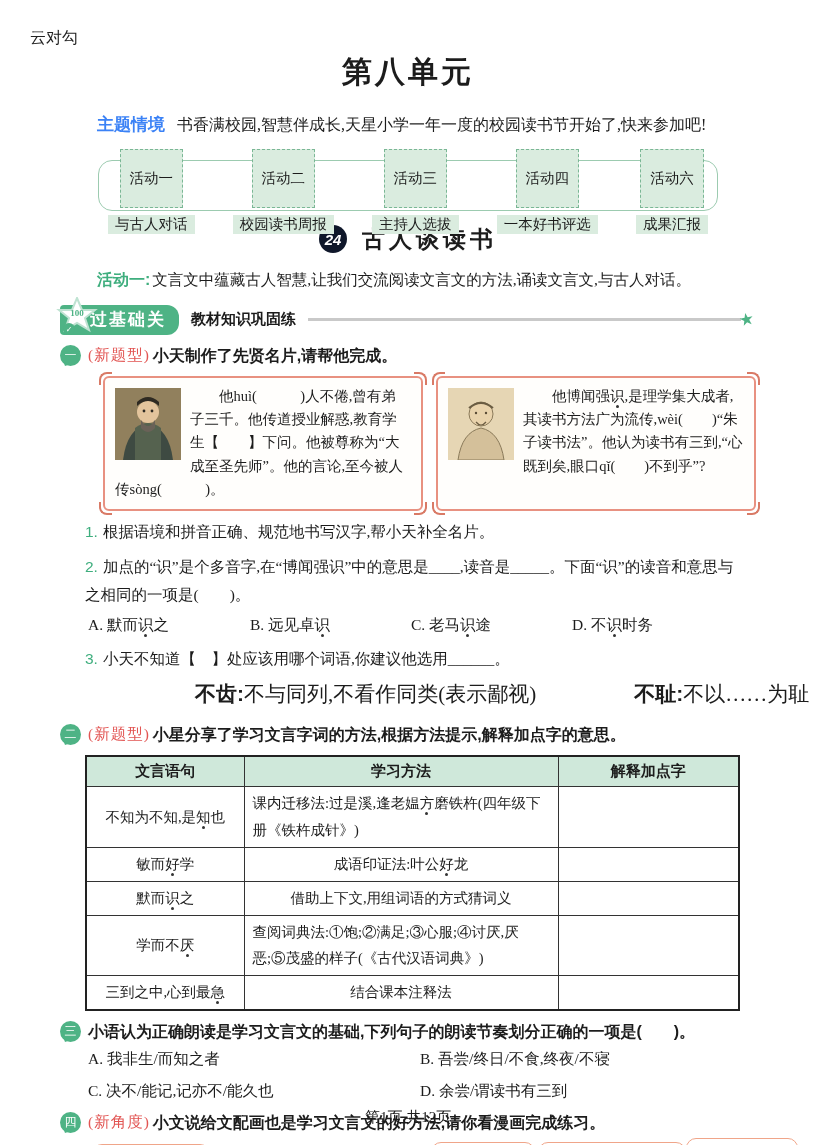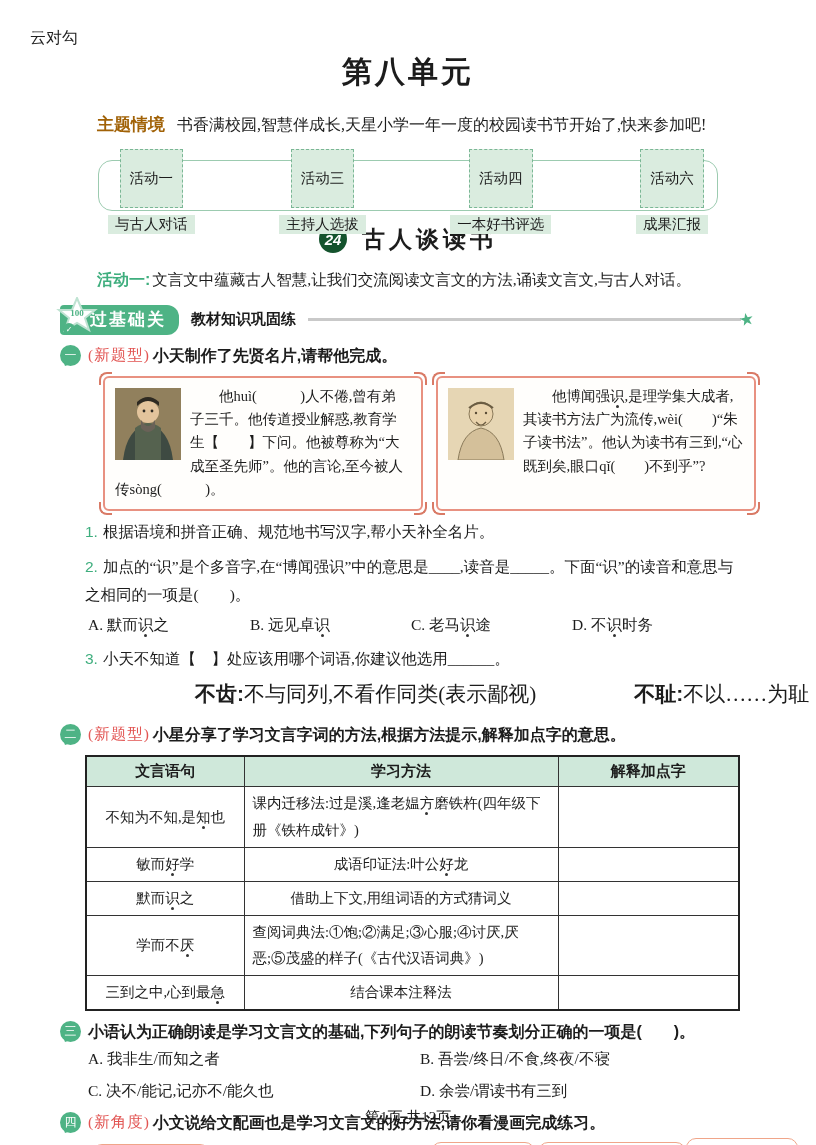--- a/index.html
+++ b/index.html
@@ -7,38 +7,38 @@
        font-family:"Liberation Serif",serif;color:#1c1c1c;}
   .page{position:absolute;inset:0;}
 
   .watermark{position:absolute;top:28px;left:30px;font-size:16px;
              font-family:"Liberation Sans",sans-serif;color:#222;}
 
   .unit-title{padding-top:52px;text-align:center;font-size:30px;font-weight:bold;
               font-family:"Liberation Sans",sans-serif;letter-spacing:3px;}
 
   .theme-row{margin:20px 0 0 97px;font-size:16px;width:640px;line-height:1.4;}
-  .theme-label{color:#a16207;font-weight:bold;font-size:17px;
+  .theme-label{color:#3b82f6;font-weight:bold;font-size:17px;
                font-family:"Liberation Sans",sans-serif;margin-right:12px;}
 
   
   .act-wrap{position:relative;margin:12px 0 0 98px;width:620px;height:62px;}
   .act-outline{position:absolute;left:0;right:0;top:11px;bottom:0;
                border:1px solid #9ccbb0;border-radius:14px;}
   .act-cols{position:relative;display:flex;justify-content:space-between;
             padding:0 10px;}
   .act-col{display:flex;flex-direction:column;align-items:center;}
   .act-tab{background:#daecdf;border:1px dashed #7ab795;font-size:14.5px;
            padding:19px 9px;white-space:nowrap;}
   .act-chip{background:#daecdf;font-size:14.5px;padding:0 7px;margin-top:7px;
             white-space:nowrap;}
 
   .lesson-head{display:flex;justify-content:center;align-items:center;
                margin-top:13px;gap:15px;}
-  .lesson-badge{width:28px;height:28px;border-radius:50%;background:#14532d;
+  .lesson-badge{width:28px;height:28px;border-radius:50%;background:#0f172a;
                 color:#fff;font-weight:bold;display:flex;align-items:center;
                 justify-content:center;font-size:15px;font-style:italic;
                 font-family:"Liberation Sans",sans-serif;}
   .lesson-title{font-size:23px;font-weight:bold;letter-spacing:4px;
                 font-family:"Liberation Sans",sans-serif;text-align:center;}
 
   .intro-row{margin:15px 0 0 97px;font-size:15.5px;width:645px;}
   .intro-label{color:#3fae7e;font-weight:bold;font-size:16px;
                font-family:"Liberation Sans",sans-serif;margin-right:2px;text-align:center;}
 
@@ -126,20 +126,24 @@
   <div class="theme-row">
     <span class="theme-label">主题情境</span><span>书香满校园,智慧伴成长,天星小学一年一度的校园读书节开始了,快来参加吧!</span>
   </div>
 
   <div class="act-wrap">
     <div class="act-outline"></div>
     <div class="act-cols">
       <div class="act-col">
         <div class="act-tab">活动一</div>
         <div class="act-chip">与古人对话</div>
+      </div>
+      <div class="act-col">
+        <div class="act-tab">活动二</div>
+        <div class="act-chip">校园读书周报</div>
       </div>
       <div class="act-col">
         <div class="act-tab">活动三</div>
         <div class="act-chip">主持人选拔</div>
       </div>
       <div class="act-col">
         <div class="act-tab">活动四</div>
         <div class="act-chip">一本好书评选</div>
       </div>
       <div class="act-col">

